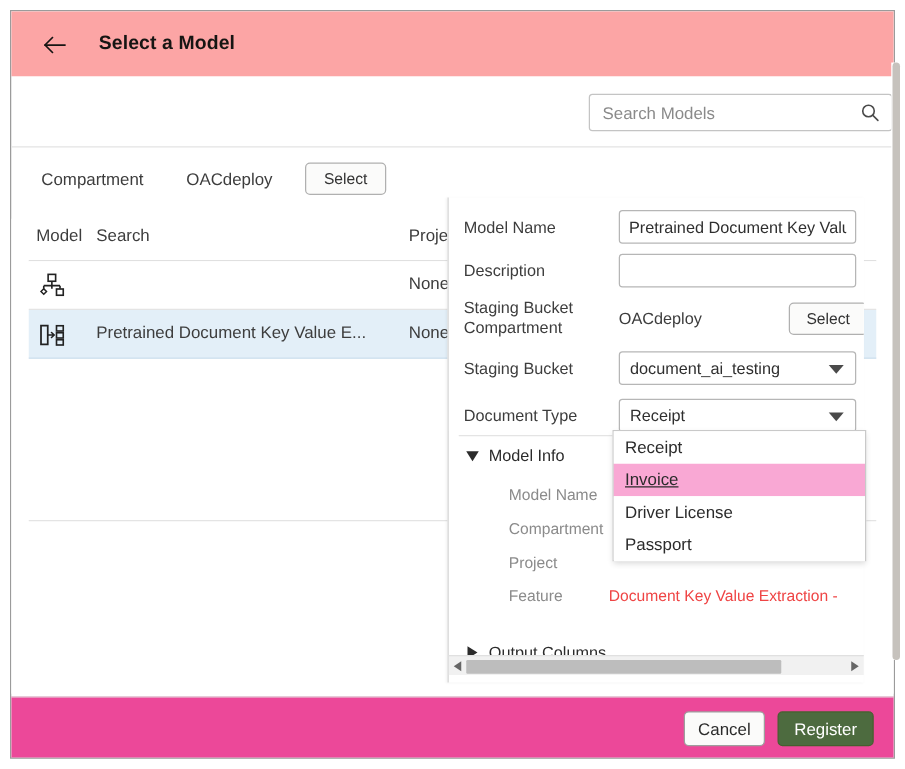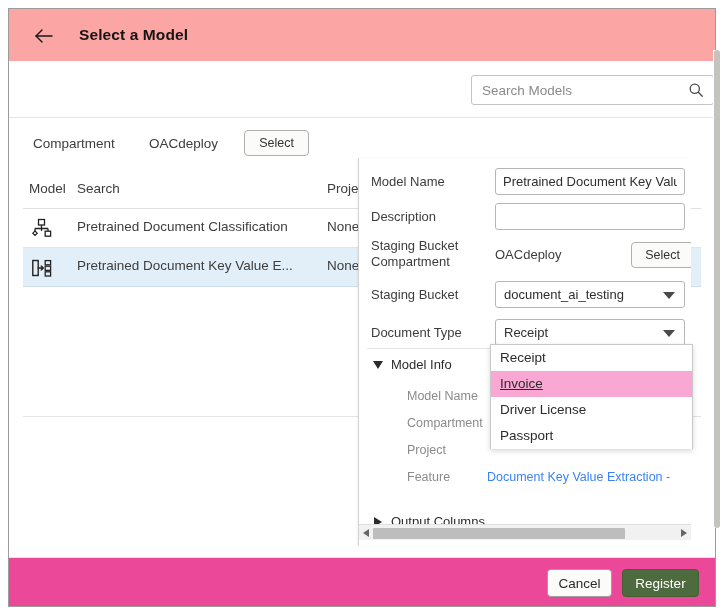--- a/index.html
+++ b/index.html
@@ -275,21 +275,21 @@
     border-top: 5px solid transparent;
     border-bottom: 5px solid transparent;
     border-left: 8px solid #2b2b2b;
   }
   .info-label {
     position: absolute;
     font-size: 12.5px; color: #8b8b8b;
   }
   .info-val {
     position: absolute;
-    font-size: 12.5px; color: #3b82f6;
+    font-size: 12.5px; color: #ef4444;
     white-space: nowrap;
   }
 
   
   .hscroll {
     position: absolute; left: 0; top: 366px;
     width: 333px; height: 16px;
     background: #f1f1f1;
     border-top: 1px solid #e0e0e0;
   }
@@ -395,21 +395,20 @@
 
       <div class="trow r0">
         <span class="cell-icon">
           <svg width="22" height="22" viewBox="0 0 22 22" aria-hidden="true">
             <rect x="7.5" y="1.5" width="6" height="5.5" fill="none" stroke="#222" stroke-width="1.3"></rect>
             <path d="M10.5 7 L10.5 10.5 M4 10.5 L17 10.5 M4 10.5 L4 13 M17 10.5 L17 13 M10.5 10.5 L10.5 13" stroke="#222" stroke-width="1.3" fill="none"></path>
             <path d="M4 13 l2.2 2.2 l-2.2 2.2 l-2.2 -2.2 z" fill="none" stroke="#222" stroke-width="1.2"></path>
             <rect x="14.2" y="13.2" width="5.4" height="5" fill="none" stroke="#222" stroke-width="1.3"></rect>
           </svg>
         </span>
-        <span class="cell-model">Pretrained Document Classification</span>
         <span class="cell-project">None</span>
       </div>
 
       <div class="trow r1">
         <span class="cell-icon">
           <svg width="22" height="22" viewBox="0 0 22 22" aria-hidden="true">
             <rect x="1.8" y="3.5" width="5.4" height="15" fill="none" stroke="#222" stroke-width="1.4"></rect>
             <path d="M7.2 11 L12.2 11 M10.2 9 L12.4 11 L10.2 13" fill="none" stroke="#222" stroke-width="1.3" stroke-linecap="round" stroke-linejoin="round"></path>
             <rect x="14.2" y="3.6" width="5.4" height="4.2" fill="none" stroke="#222" stroke-width="1.3"></rect>
             <rect x="14.2" y="9.2" width="5.4" height="4.2" fill="none" stroke="#222" stroke-width="1.3"></rect>

